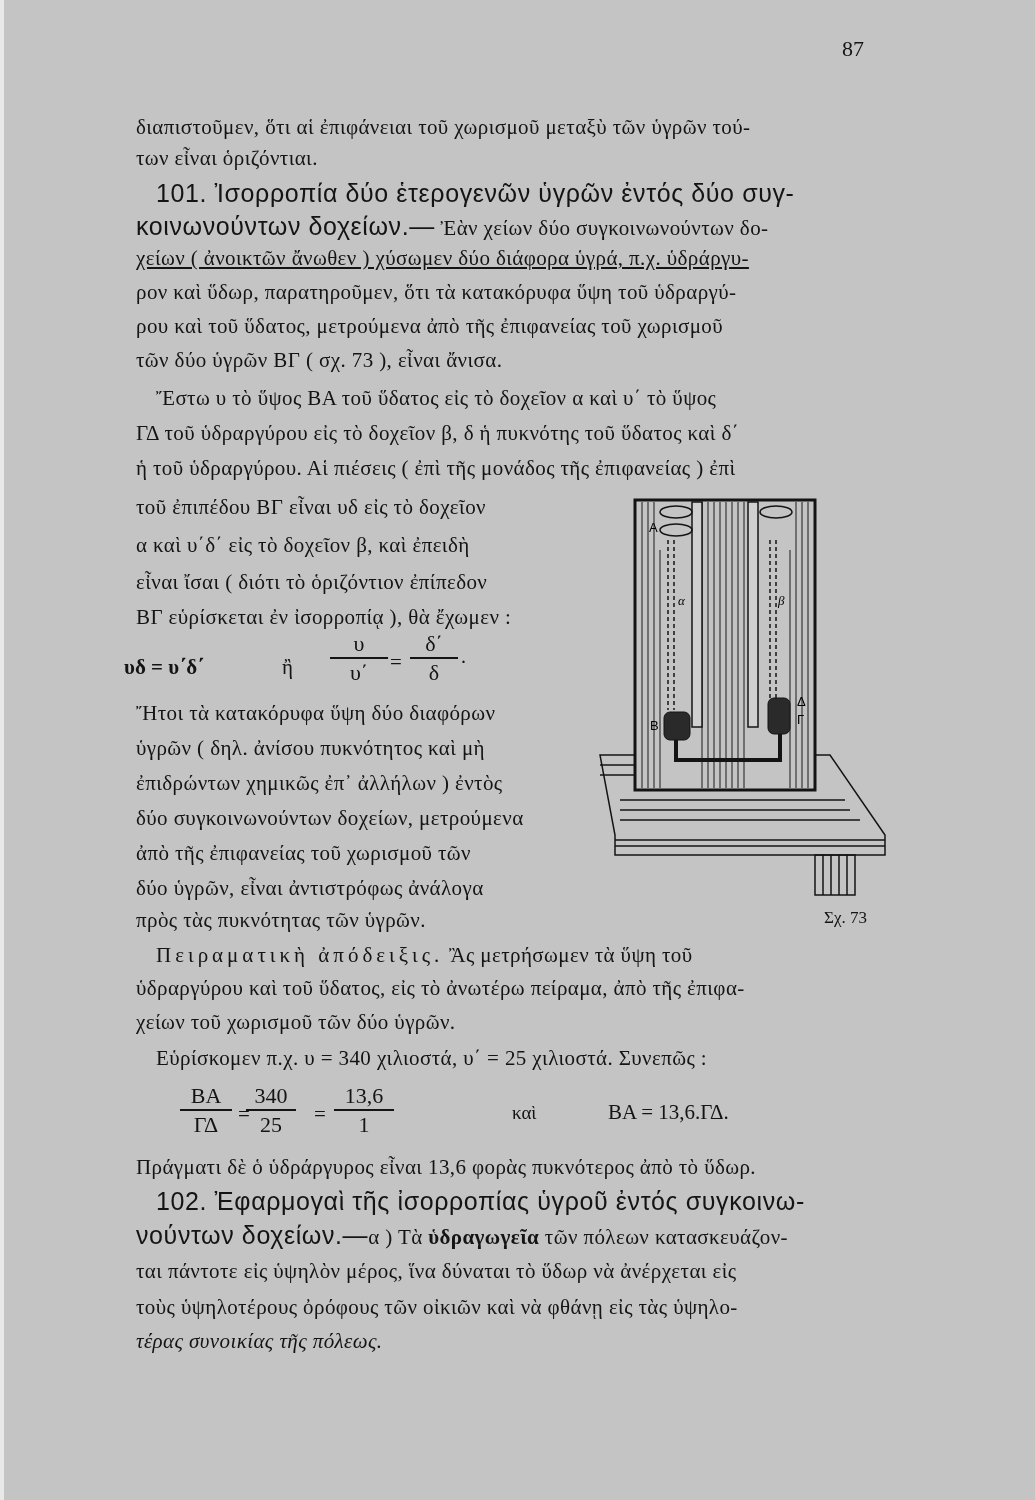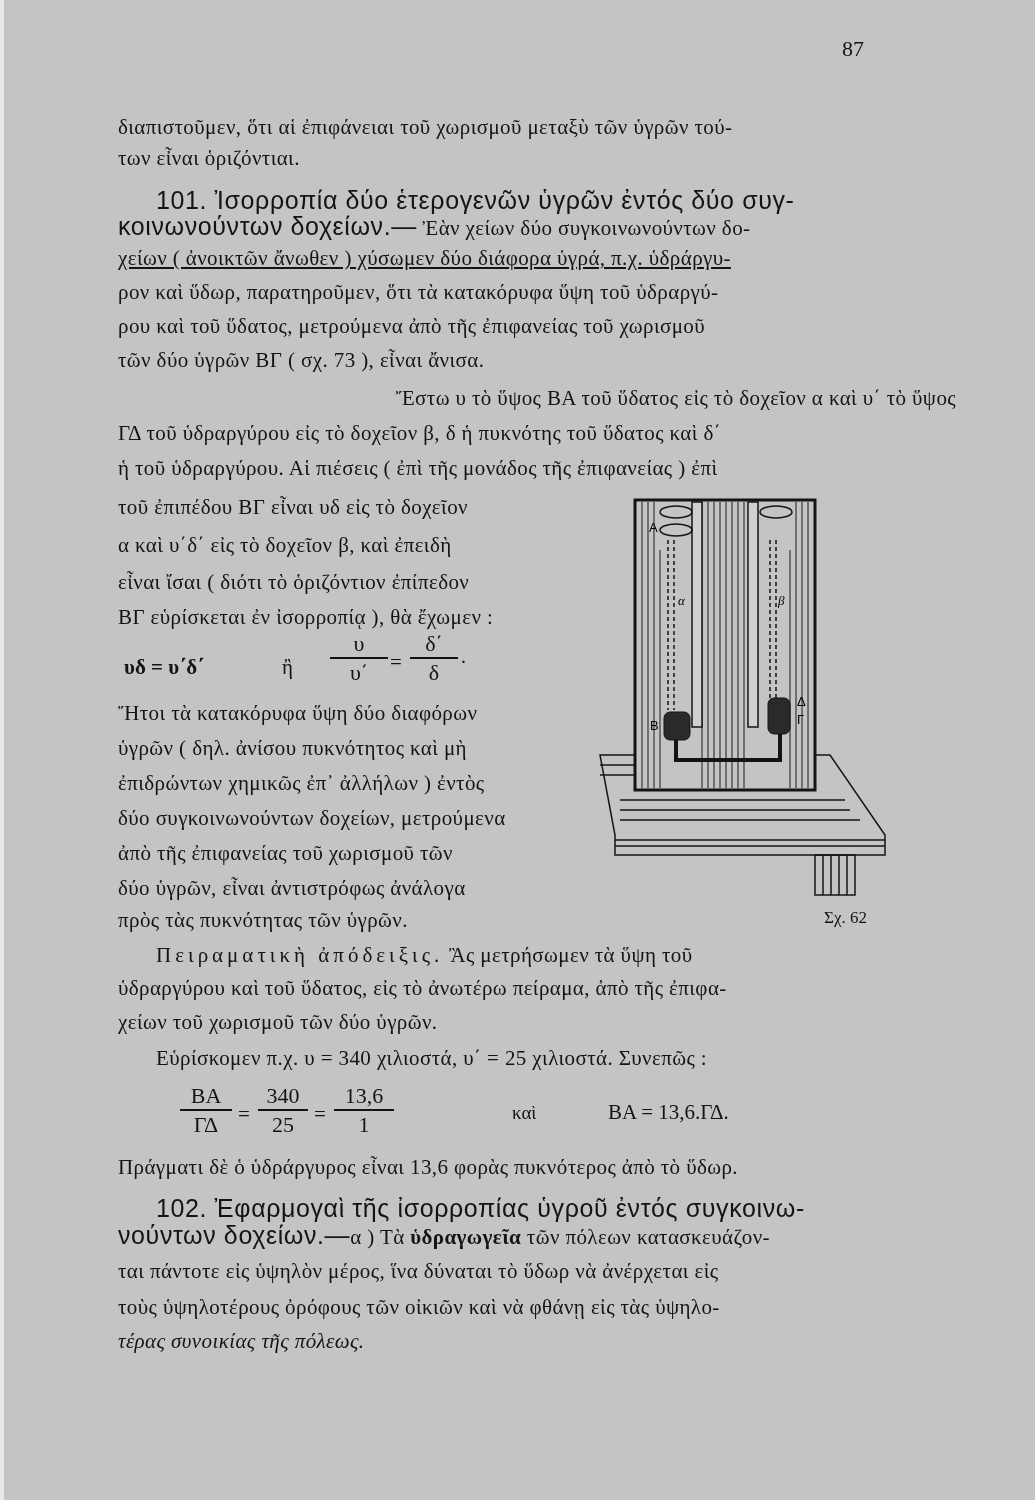--- a/index.html
+++ b/index.html
@@ -7,28 +7,28 @@
     width: 1035px; height: 1500px;
     background: #c4c4c4;
     position: relative;
     overflow: hidden;
     font-family: "DejaVu Serif", serif;
     color: #141414;
   }
   .edge { position: absolute; left: 0; top: 0; width: 4px; height: 1500px; background: #e8e8e8; }
   .page-number { position: absolute; left: 842px; top: 36px; font-size: 22px; font-family: "Liberation Serif", serif; }
   .line {
-    position: absolute; left: 118px; width: 800px;
+    position: absolute; left: 136px; width: 800px;
     font-size: 21px; line-height: 30px; white-space: nowrap;
     font-family: "Liberation Serif", serif;
     letter-spacing: 0.4px;
   }
   .narrow { width: 440px; }
   .indent { left: 156px; }
-  .heading { font-family: "Liberation Sans", sans-serif; font-size: 25px; letter-spacing: 0.6px; margin-top: 7px; }
+  .heading { font-family: "Liberation Sans", sans-serif; font-size: 25px; letter-spacing: 0.6px; }
   .spaced { letter-spacing: 4px; }
   .bold { font-weight: bold; }
   .formula { position: absolute; font-family: "Liberation Serif", serif; font-size: 21px; }
   .frac { position: absolute; text-align: center; font-family: "Liberation Serif", serif; font-size: 22px; }
   .frac .num { display: block; border-bottom: 2px solid #141414; padding: 0 4px; line-height: 26px; }
   .frac .den { display: block; line-height: 28px; }
   .figure { position: absolute; left: 590px; top: 490px; width: 360px; height: 410px; }
   .caption { position: absolute; left: 824px; top: 908px; font-family: "Liberation Serif", serif; font-size: 17px; }
 </style>
 </head>
@@ -44,21 +44,21 @@
 <div class="line indent heading" style="top:178px;">101. Ἰσορροπία δύο ἑτερογενῶν ὑγρῶν ἐντός δύο συγ-</div>
 <div class="line" style="top:211px;">
   <span class="heading">κοινωνούντων δοχείων.—</span>
   <span>Ἐὰν χείων δύο συγκοινωνούντων δο-</span>
 </div>
 <div class="line" style="top:243px;text-decoration:underline;">χείων ( ἀνοικτῶν ἄνωθεν ) χύσωμεν δύο διάφορα ὑγρά, π.χ. ὑδράργυ-</div>
 <div class="line" style="top:277px;">ρον καὶ ὕδωρ, παρατηροῦμεν, ὅτι τὰ κατακόρυφα ὕψη τοῦ ὑδραργύ-</div>
 <div class="line" style="top:311px;">ρου καὶ τοῦ ὕδατος, μετρούμενα ἀπὸ τῆς ἐπιφανείας τοῦ χωρισμοῦ</div>
 <div class="line" style="top:345px;">τῶν δύο ὑγρῶν ΒΓ ( σχ. 73 ), εἶναι ἄνισα.</div>
 
-<div class="line indent" style="top:383px;text-align:right;">Ἔστω υ τὸ ὕψος ΒΑ τοῦ ὕδατος εἰς τὸ δοχεῖον α καὶ υ΄ τὸ ὕψος</div>
+<div class="line indent" style="top:383px;">Ἔστω υ τὸ ὕψος ΒΑ τοῦ ὕδατος εἰς τὸ δοχεῖον α καὶ υ΄ τὸ ὕψος</div>
 <div class="line" style="top:418px;">ΓΔ τοῦ ὑδραργύρου εἰς τὸ δοχεῖον β, δ ἡ πυκνότης τοῦ ὕδατος καὶ δ΄</div>
 <div class="line" style="top:453px;">ἡ τοῦ ὑδραργύρου.  Αἱ πιέσεις ( ἐπὶ τῆς μονάδος τῆς ἐπιφανείας ) ἐπὶ</div>
 
 <div class="line narrow" style="top:492px;">τοῦ ἐπιπέδου ΒΓ εἶναι υδ εἰς τὸ δοχεῖον</div>
 <div class="line narrow" style="top:530px;">α καὶ υ΄δ΄ εἰς τὸ δοχεῖον β, καὶ ἐπειδὴ</div>
 <div class="line narrow" style="top:567px;">εἶναι ἴσαι ( διότι τὸ ὁριζόντιον ἐπίπεδον</div>
 <div class="line narrow" style="top:602px;">ΒΓ εὑρίσκεται ἐν ἰσορροπίᾳ ), θὰ ἔχωμεν :</div>
 
 <div>
   <div class="formula" style="left:124px; top:655px;font-weight:bold;">υδ = υ΄δ΄</div>
@@ -142,37 +142,37 @@
     <line x1="249" y1="365" x2="249" y2="405"></line>
       <line x1="257" y1="365" x2="257" y2="405"></line>
   </g>
   <text x="59" y="42" font-size="13" font-family="Liberation Sans, sans-serif">Α</text>
   <text x="88" y="115" font-size="13" font-style="italic" font-family="Liberation Serif, serif">α</text>
   <text x="188" y="115" font-size="13" font-style="italic" font-family="Liberation Serif, serif">β</text>
   <text x="60" y="240" font-size="13" font-family="Liberation Sans, sans-serif">Β</text>
   <text x="207" y="216" font-size="13" font-family="Liberation Sans, sans-serif">Δ</text>
   <text x="207" y="234" font-size="13" font-family="Liberation Sans, sans-serif">Γ</text>
 </svg>
-<div class="caption">Σχ. 62</div>
+<div class="caption">Σχ. 73</div>
 
 <div class="line indent" style="top:940px;">
   <span class="spaced">Πειραματικὴ ἀπόδειξις.</span>
   <span>Ἂς μετρήσωμεν τὰ ὕψη τοῦ</span>
 </div>
 <div class="line" style="top:973px;">ὑδραργύρου καὶ τοῦ ὕδατος, εἰς τὸ ἀνωτέρω πείραμα, ἀπὸ τῆς ἐπιφα-</div>
 <div class="line" style="top:1007px;">χείων τοῦ χωρισμοῦ τῶν δύο ὑγρῶν.</div>
 <div class="line indent" style="top:1043px;">Εὑρίσκομεν π.χ. υ = 340 χιλιοστά, υ΄ = 25  χιλιοστά. Συνεπῶς :</div>
 
 <div>
   <div class="frac" style="left:180px; top:1083px; width:52px;">
     <span class="num">ΒΑ</span>
     <span class="den">ΓΔ</span>
   </div>
   <div class="formula" style="left:238px; top:1102px;">=</div>
-  <div class="frac" style="left:258px; top:1083px; width:50px;">
+  <div class="frac" style="left:246px; top:1083px; width:50px;">
     <span class="num">340</span>
     <span class="den">25</span>
   </div>
   <div class="formula" style="left:314px; top:1102px;">=</div>
   <div class="frac" style="left:334px; top:1083px; width:60px;">
     <span class="num">13,6</span>
     <span class="den">1</span>
   </div>
   <div class="formula" style="left:512px; top:1102px; font-size:19px;">καὶ</div>
   <div class="formula" style="left:608px; top:1100px;">ΒΑ = 13,6.ΓΔ.</div>

